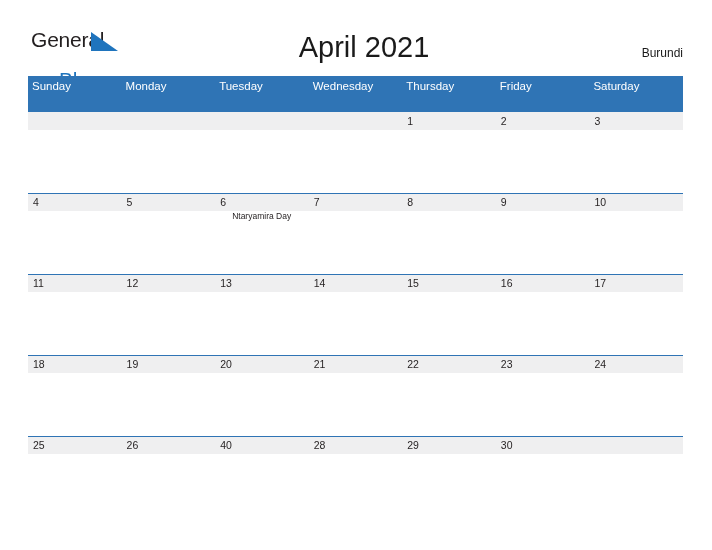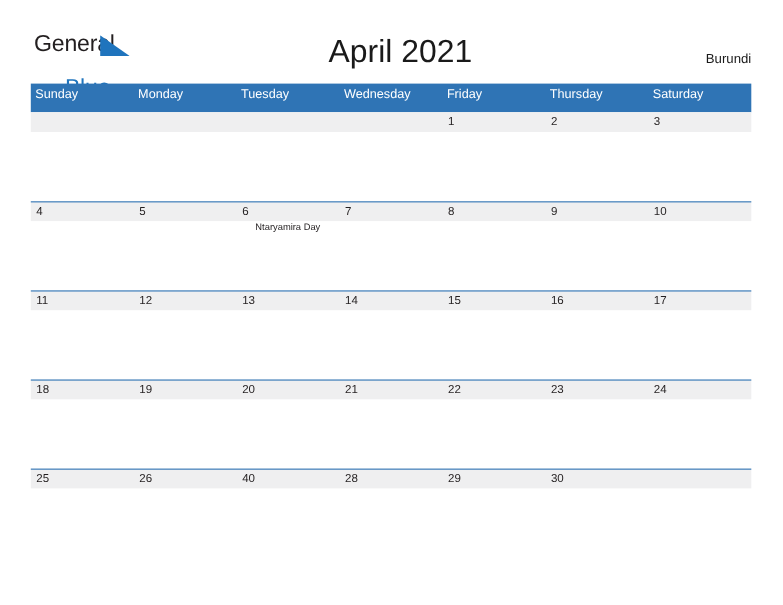--- a/index.html
+++ b/index.html
@@ -86,21 +86,21 @@
   .calendar {
     position: absolute;
     left: 28px;
     top: 76px;
     width: 655px;
   }
 
   .weekday-row {
     display: flex;
     background: #2f74b5;
-    height: 26px;
+    height: 36px;
   }
   .weekday-cell {
     width: 93.57px;
     box-sizing: border-box;
     padding-left: 4px;
     color: #ffffff;
     font-size: 11.5px;
     line-height: 21px;
     white-space: nowrap;
     overflow: hidden;
@@ -175,22 +175,22 @@
 
 </div>
 
 <div class="calendar">
 
   <div class="weekday-row">
     <div class="weekday-cell">Sunday</div>
     <div class="weekday-cell">Monday</div>
     <div class="weekday-cell">Tuesday</div>
     <div class="weekday-cell">Wednesday</div>
+    <div class="weekday-cell">Thursday</div>
     <div class="weekday-cell">Friday</div>
-    <div class="weekday-cell">Thursday</div>
     <div class="weekday-cell">Saturday</div>
   </div>
 
   <div id="weeks-container">
       <div class="week-row first-week">
         <div class="day-band"></div>
         <div class="day-cells">
           <div class="day-cell">
             <span class="day-number"></span>
           </div>

